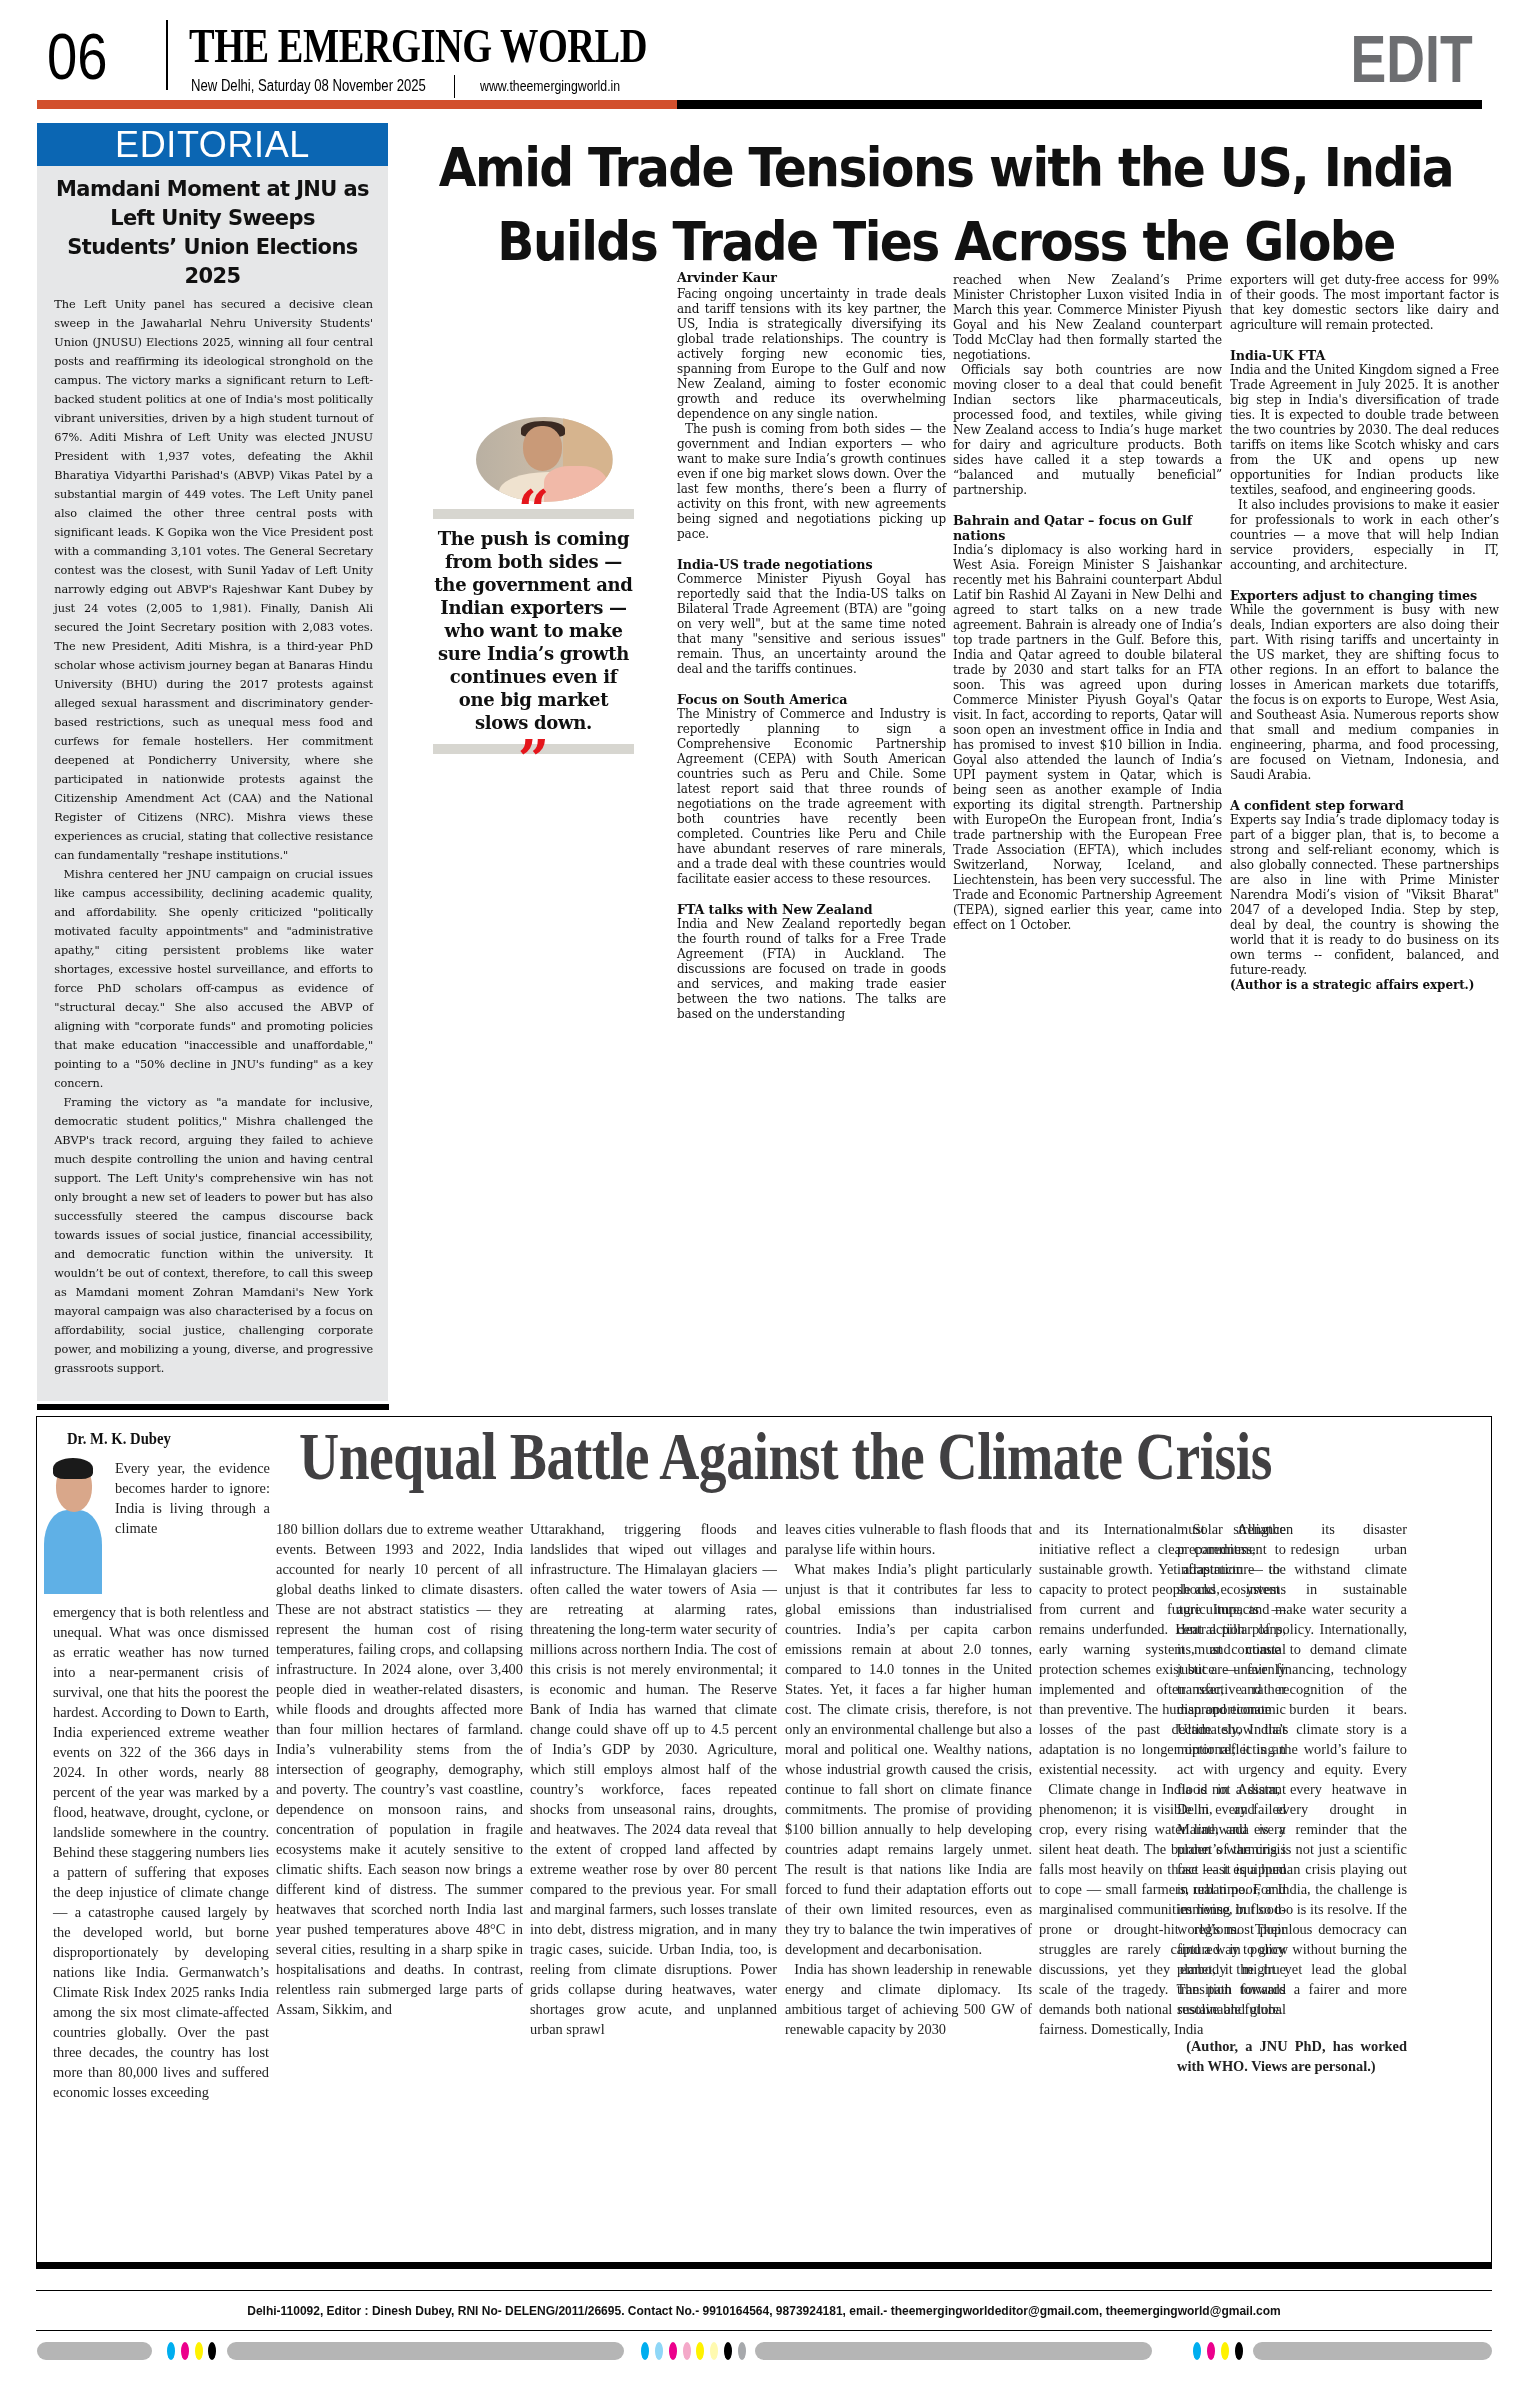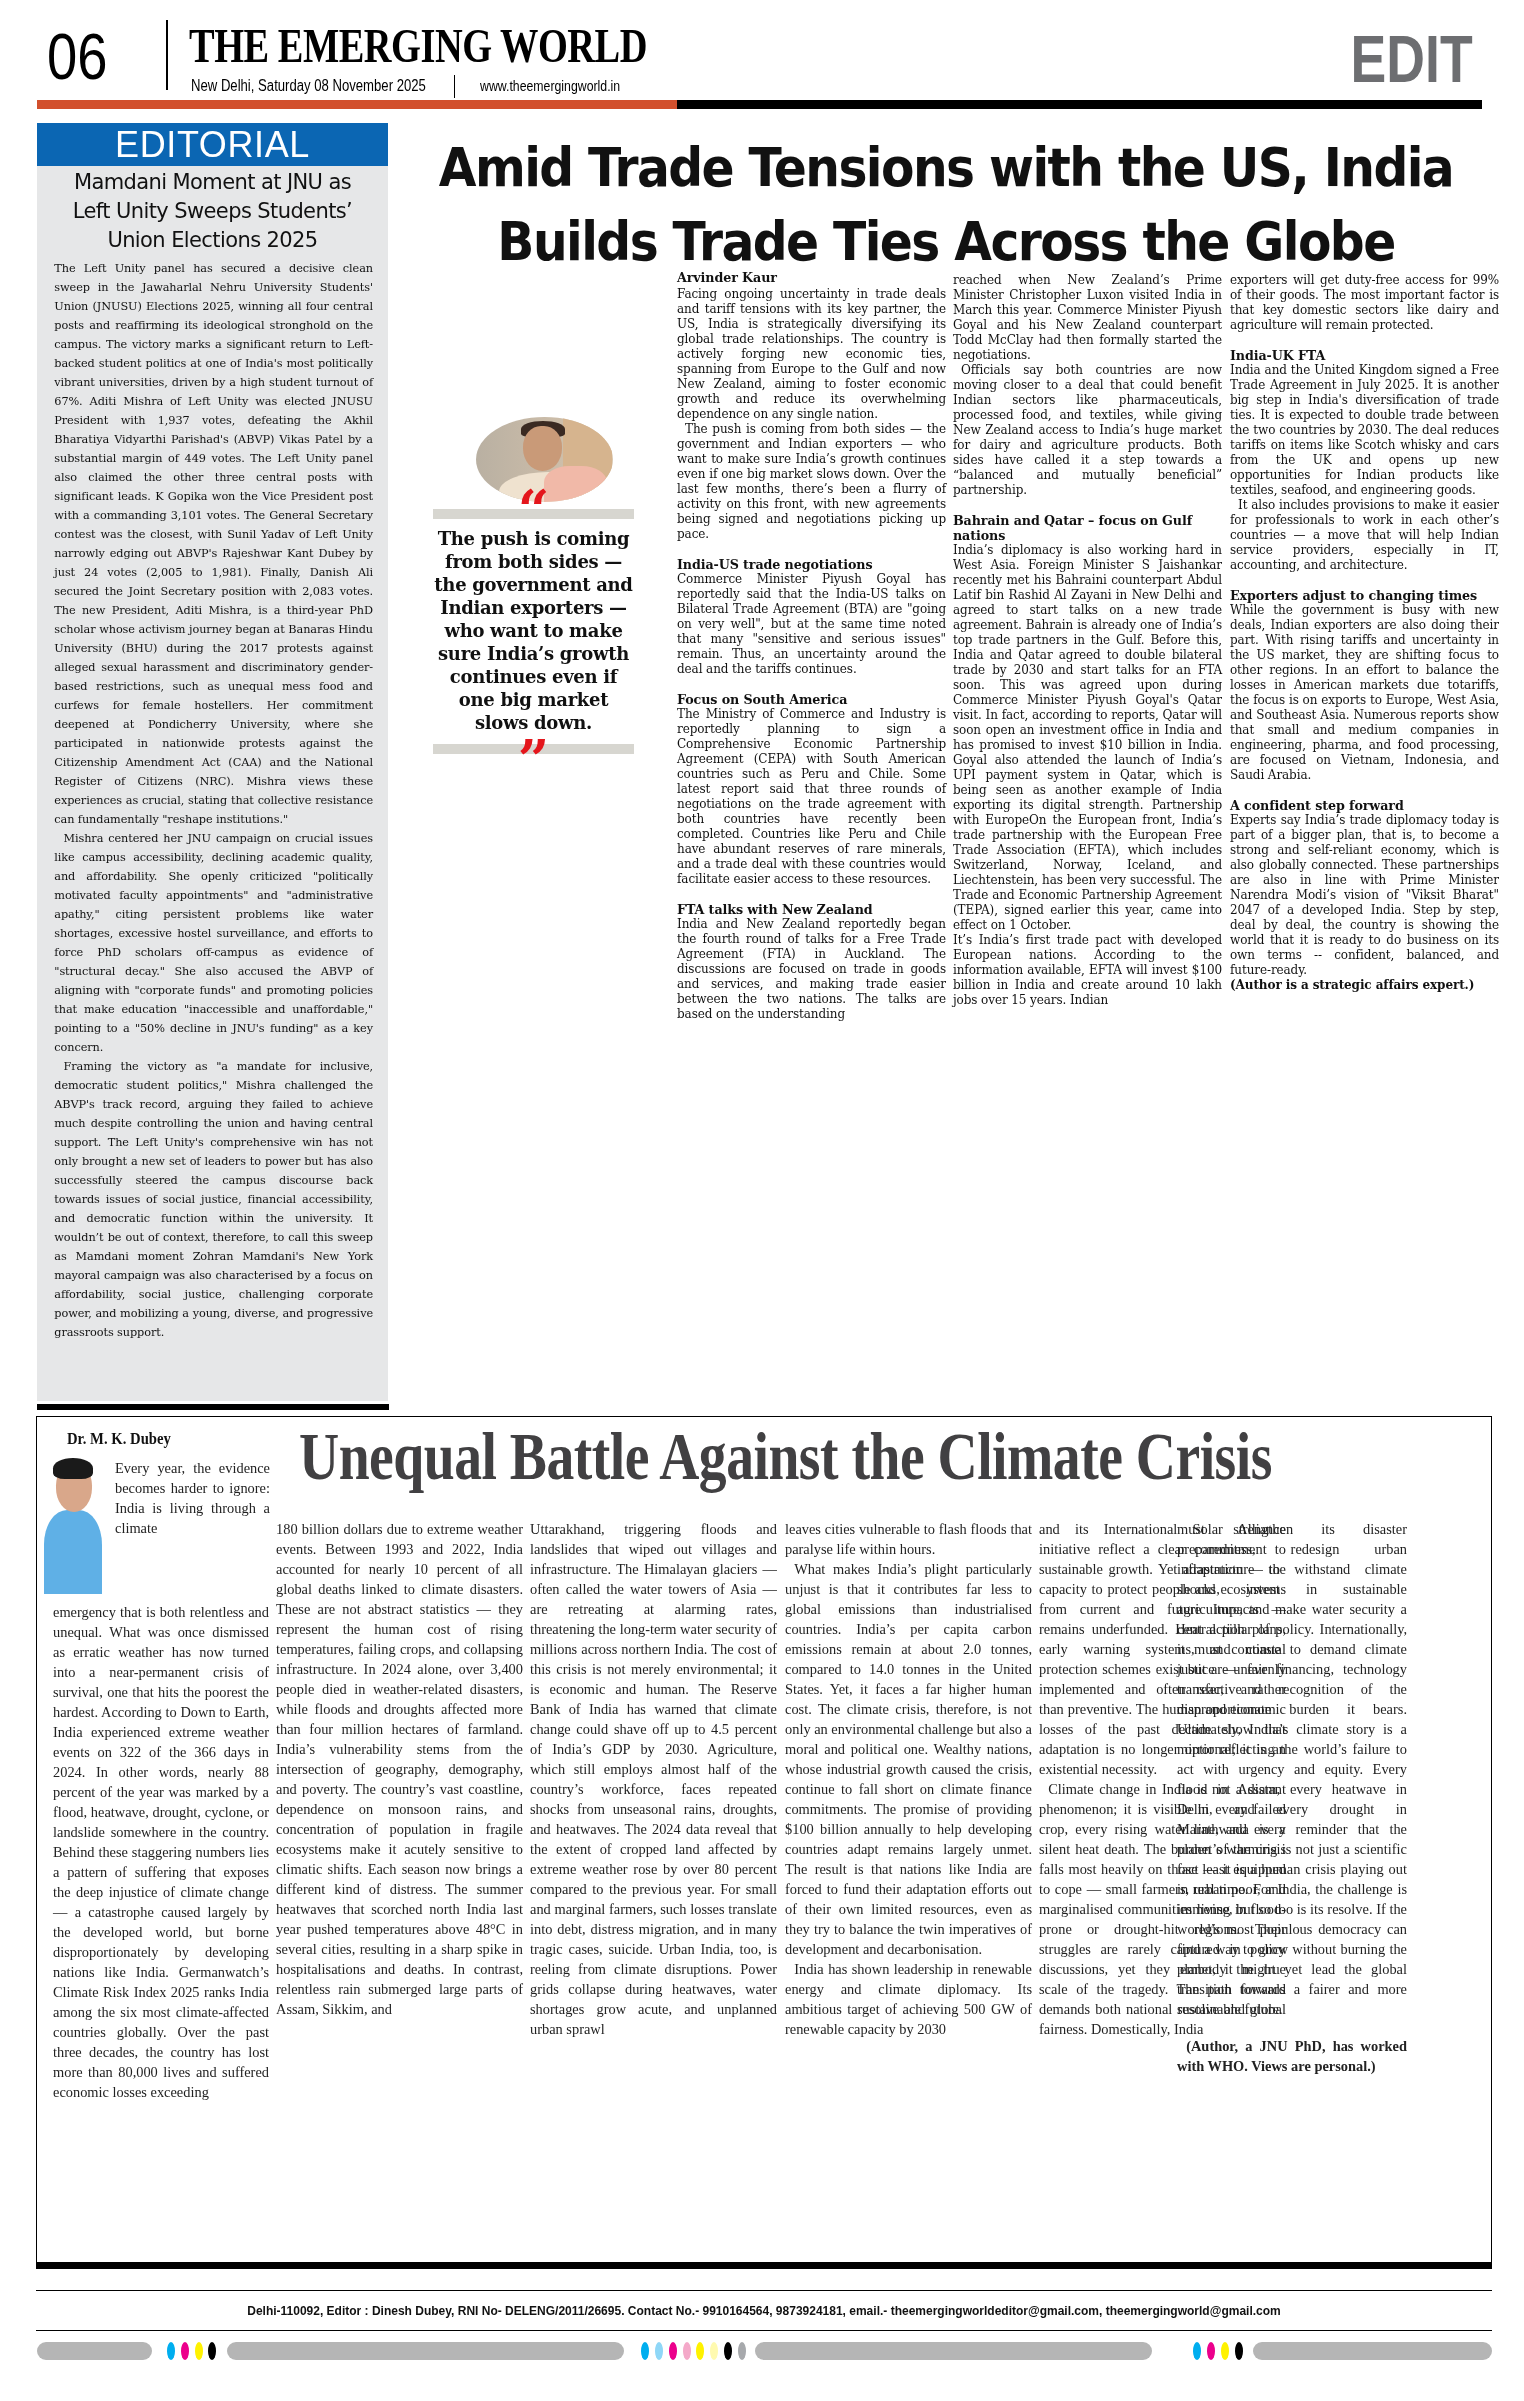--- a/index.html
+++ b/index.html
@@ -14,21 +14,21 @@
   .mast-date { position: absolute; left: 154px; top: 59px; font-family: "Liberation Sans", sans-serif; font-size: 16px; line-height: 19.6px; color: #000; transform: scaleX(0.82); transform-origin: left; white-space: nowrap; }
   .mast-sep2 { position: absolute; left: 417px; top: 58px; width: 1.2px; height: 23px; background: #000; }
   .mast-url { position: absolute; left: 443px; top: 60px; font-family: "Liberation Sans", sans-serif; font-size: 15px; line-height: 18.4px; color: #000; transform: scaleX(0.82); transform-origin: left; white-space: nowrap; }
   .section-tag { position: absolute; right: 17.3px; top: 7px; font-family: "Liberation Sans", sans-serif; font-size: 67px; line-height: 69px; font-weight: 700; color: #6d6e71; transform: scaleX(0.80); transform-origin: right; }
   .rule-orange { position: absolute; left: 37px; top: 100px; width: 640px; height: 9.2px; background: #d2502d; }
   .rule-black { position: absolute; left: 677px; top: 100px; width: 805px; height: 9.2px; background: #000; }
 
   
   .editorial { position: absolute; left: 37px; top: 123px; width: 351px; height: 1278px; background: #e6e7e8; }
   .editorial-tag { height: 43px; background: #0b66b3; color: #fff; font-family: "Liberation Sans", sans-serif; font-size: 36px; line-height: 43px; text-align: center; letter-spacing: 0.6px; }
-  .editorial-title { padding: 2px 16px 0; font-family: "DejaVu Sans", sans-serif; font-weight: 400; font-size: 21px; line-height: 29px; text-align: center; letter-spacing: -0.6px; }
+  .editorial-title { padding: 9px 16px 0; font-family: "DejaVu Sans", sans-serif; font-weight: 700; font-size: 21px; line-height: 29px; text-align: center; letter-spacing: -0.6px; }
   .editorial-body { padding: 3.5px 15px 0 17.3px; font-size: 11.3px; line-height: 19px; text-align: justify; text-align-last: left; letter-spacing: -0.1px; }
   .editorial-body p { text-indent: 0; }
   .editorial-body p + p { text-indent: 9.2px; }
   .bottom-rule-left { position: absolute; left: 37px; top: 1404px; width: 352px; height: 5.8px; background: #000; }
 
   
   .trade-headline { position: absolute; left: 391px; top: 131px; width: 1110px; text-align: center; font-family: "DejaVu Sans", sans-serif; font-weight: 700; font-size: 53px; line-height: 74px; letter-spacing: -1.7px; transform: scaleX(0.92); transform-origin: center top; }
   .photo-wrap { position: absolute; left: 476px; top: 417px; width: 137px; height: 85px; border-radius: 50%; overflow: hidden; }
   .photo-wrap > div { position: absolute; }
 
@@ -128,21 +128,20 @@
   <p>The Ministry of Commerce and Industry is reportedly planning to sign a Comprehensive Economic Partnership Agreement (CEPA) with South American countries such as Peru and Chile. Some latest report said that three rounds of negotiations on the trade agreement with both countries have recently been completed. Countries like Peru and Chile have abundant reserves of rare minerals, and a trade deal with these countries would facilitate easier access to these resources.</p>
   <h3>FTA talks with New Zealand</h3>
   <p>India and New Zealand reportedly began the fourth round of talks for a Free Trade Agreement (FTA) in Auckland. The discussions are focused on trade in goods and services, and making trade easier between the two nations. The talks are based on the understanding</p>
 </div>
 
 <div class="trade-col col-b">
   <p>reached when New Zealand’s Prime Minister Christopher Luxon visited India in March this year. Commerce Minister Piyush Goyal and his New Zealand counterpart Todd McClay had then formally started the negotiations.</p>
   <p class="indent">Officials say both countries are now moving closer to a deal that could benefit Indian sectors like pharmaceuticals, processed food, and textiles, while giving New Zealand access to India’s huge market for dairy and agriculture products. Both sides have called it a step towards a “balanced and mutually beneficial” partnership.</p>
   <h3>Bahrain and Qatar – focus on Gulf nations</h3>
   <p>India’s diplomacy is also working hard in West Asia. Foreign Minister S Jaishankar recently met his Bahraini counterpart Abdul Latif bin Rashid Al Zayani in New Delhi and agreed to start talks on a new trade agreement. Bahrain is already one of India’s top trade partners in the Gulf. Before this, India and Qatar agreed to double bilateral trade by 2030 and start talks for an FTA soon. This was agreed upon during Commerce Minister Piyush Goyal's Qatar visit. In fact, according to reports, Qatar will soon open an investment office in India and has promised to invest $10 billion in India. Goyal also attended the launch of India’s UPI payment system in Qatar, which is being seen as another example of India exporting its digital strength. Partnership with EuropeOn the European front, India’s trade partnership with the European Free Trade Association (EFTA), which includes Switzerland, Norway, Iceland, and Liechtenstein, has been very successful. The Trade and Economic Partnership Agreement (TEPA), signed earlier this year, came into effect on 1 October.</p>
-  <p>It’s India’s first trade pact with developed European nations. According to the information available, EFTA will invest $100 billion in India and create around 10 lakh jobs over 15 years. Indian</p>
 </div>
 
 <div class="trade-col col-c">
   <p>exporters will get duty-free access for 99% of their goods. The most important factor is that key domestic sectors like dairy and agriculture will remain protected.</p>
   <h3>India-UK FTA</h3>
   <p>India and the United Kingdom signed a Free Trade Agreement in July 2025. It is another big step in India's diversification of trade ties. It is expected to double trade between the two countries by 2030. The deal reduces tariffs on items like Scotch whisky and cars from the UK and opens up new opportunities for Indian products like textiles, seafood, and engineering goods.</p>
   <p class="indent">It also includes provisions to make it easier for professionals to work in each other’s countries — a move that will help Indian service providers, especially in IT, accounting, and architecture.</p>
   <h3>Exporters adjust to changing times</h3>
   <p>While the government is busy with new deals, Indian exporters are also doing their part. With rising tariffs and uncertainty in the US market, they are shifting focus to other regions. In an effort to balance the losses in American markets due totariffs, the focus is on exports to Europe, West Asia, and Southeast Asia. Numerous reports show that small and medium companies in engineering, pharma, and food processing, are focused on Vietnam, Indonesia, and Saudi Arabia.</p>
   <h3>A confident step forward</h3>

